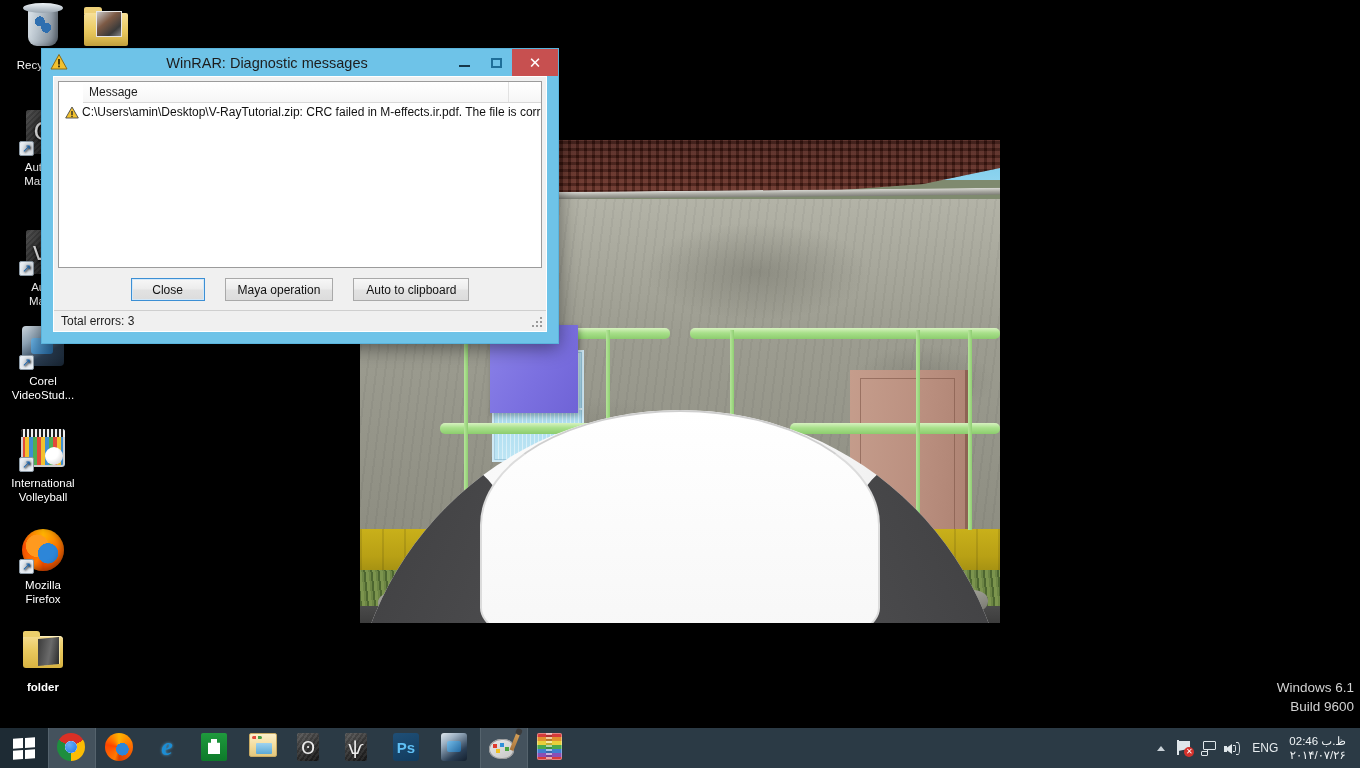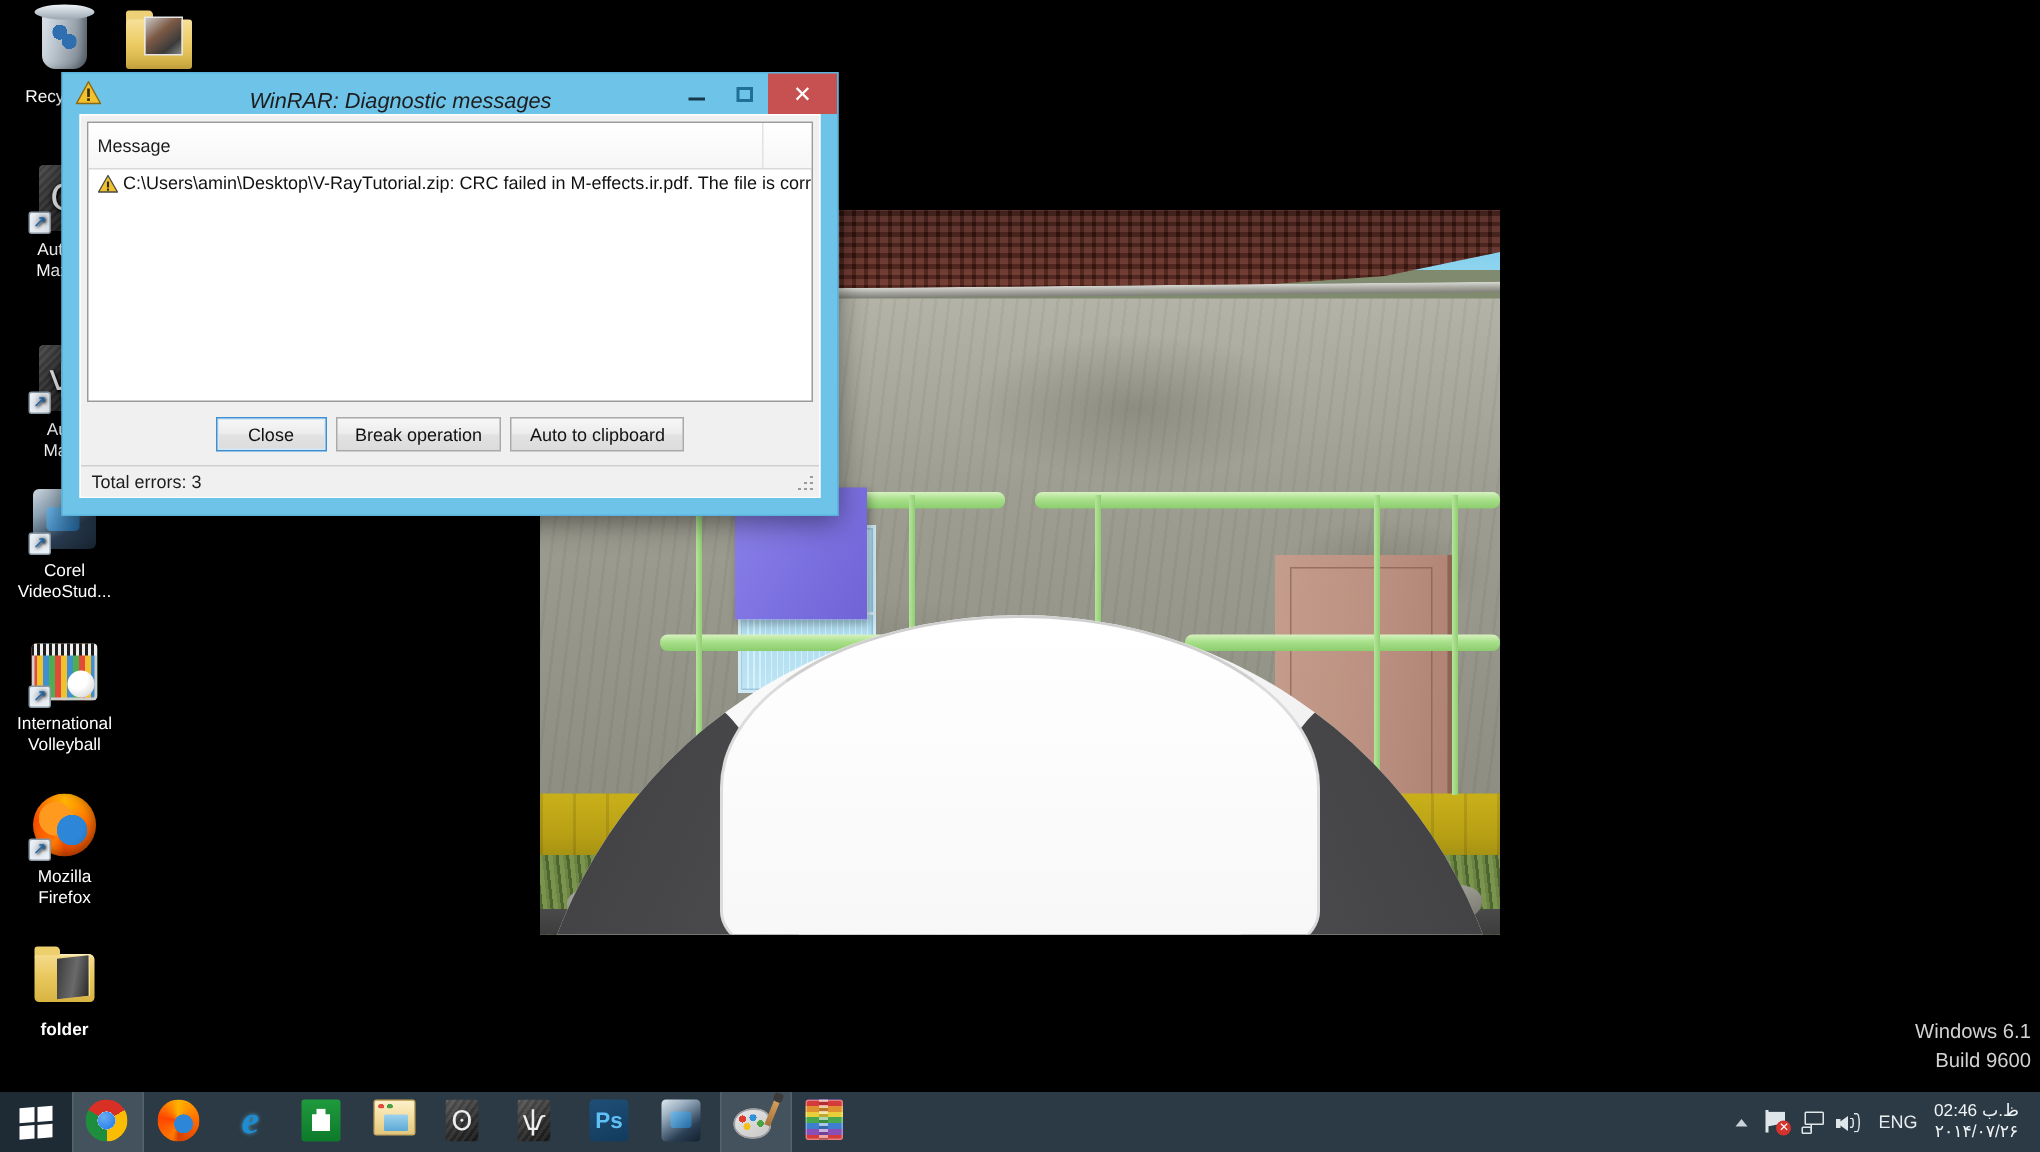--- a/index.html
+++ b/index.html
@@ -283,21 +283,21 @@
     position: absolute;
     left: 41px; top: 48px;
     width: 518px; height: 296px;
     background: #6ec3e8;
     border: 1px solid #5ab4dd;
     box-shadow: 0 4px 18px rgba(0,0,0,.45);
   }
   #titlebar {
     position: relative;
     height: 27px;
-    display: flex; align-items: flex-end; font-style: italic;
+    display: flex; align-items: center;
   }
   .title-warn-icon {
     position: absolute; left: 8px; top: 4px;
     width: 18px; height: 18px;
   }
   #title-text {
     flex: 1;
     text-align: center;
     font-size: 14.5px;
     color: #1d1d1d;
@@ -334,24 +334,24 @@
   #message-list {
     margin: 4px 4px 0 4px;
     height: 190px;
     background: #ffffff;
     border: 1px solid #9b9b9b;
     display: flex; flex-direction: column;
     overflow: hidden;
   }
   .list-header {
     display: flex;
-    height: 31px;
+    height: 21px;
     background: linear-gradient(180deg, #ffffff 0%, #f6f6f6 100%);
     border-bottom: 1px solid #d8d8d8;
-    font-size: 12px; color: #1d1d1d;
+    font-size: 12px; color: #1d1d1d; margin-left: 24px;
   }
   .lh-cell {
     display: flex; align-items: center;
     padding-left: 6px;
     border-right: 1px solid #e2e2e2;
   }
   .lh-cell.msg { flex: 1; }
   .lh-cell.spare { width: 32px; border-right: none; }
   .list-rows { flex: 1; }
   .list-row {
@@ -362,21 +362,21 @@
     white-space: nowrap;
   }
   .row-warn {
     width: 14px; height: 13px;
     margin-right: 3px;
     flex: none;
   }
   .btn-row {
     display: flex;
     justify-content: center;
-    gap: 6px;
+    gap: 20px;
     padding: 10px 0 9px;
     align-items: flex-end;
   }
   .dlg-btn {
     min-width: 74px;
     height: 23px;
     padding: 0 12px;
     font-size: 12px;
     color: #111;
     background: linear-gradient(180deg, #f7f7f7 0%, #ececec 48%, #e2e2e2 52%, #dcdcdc 100%);
@@ -818,21 +818,21 @@
               <rect x="6.3" y="5" width="1.4" height="4" fill="#2a2a2a"></rect>
               <rect x="6.3" y="9.7" width="1.4" height="1.4" fill="#2a2a2a"></rect>
             </svg>
             <span>C:\Users\amin\Desktop\V-RayTutorial.zip: CRC failed in M-effects.ir.pdf. The file is corrupt</span>
           </div>
         </div>
       </div>
 
       <div class="btn-row">
         <button class="dlg-btn default">Close</button>
-        <button class="dlg-btn">Break operation</button>
+        <button class="dlg-btn">Maya operation</button>
         <button class="dlg-btn">Auto to clipboard</button>
       </div>
 
       <div id="statusbar">
         <span>Total errors: 3</span>
         <span class="grip"></span>
       </div>
 
     </div>
   </div>

